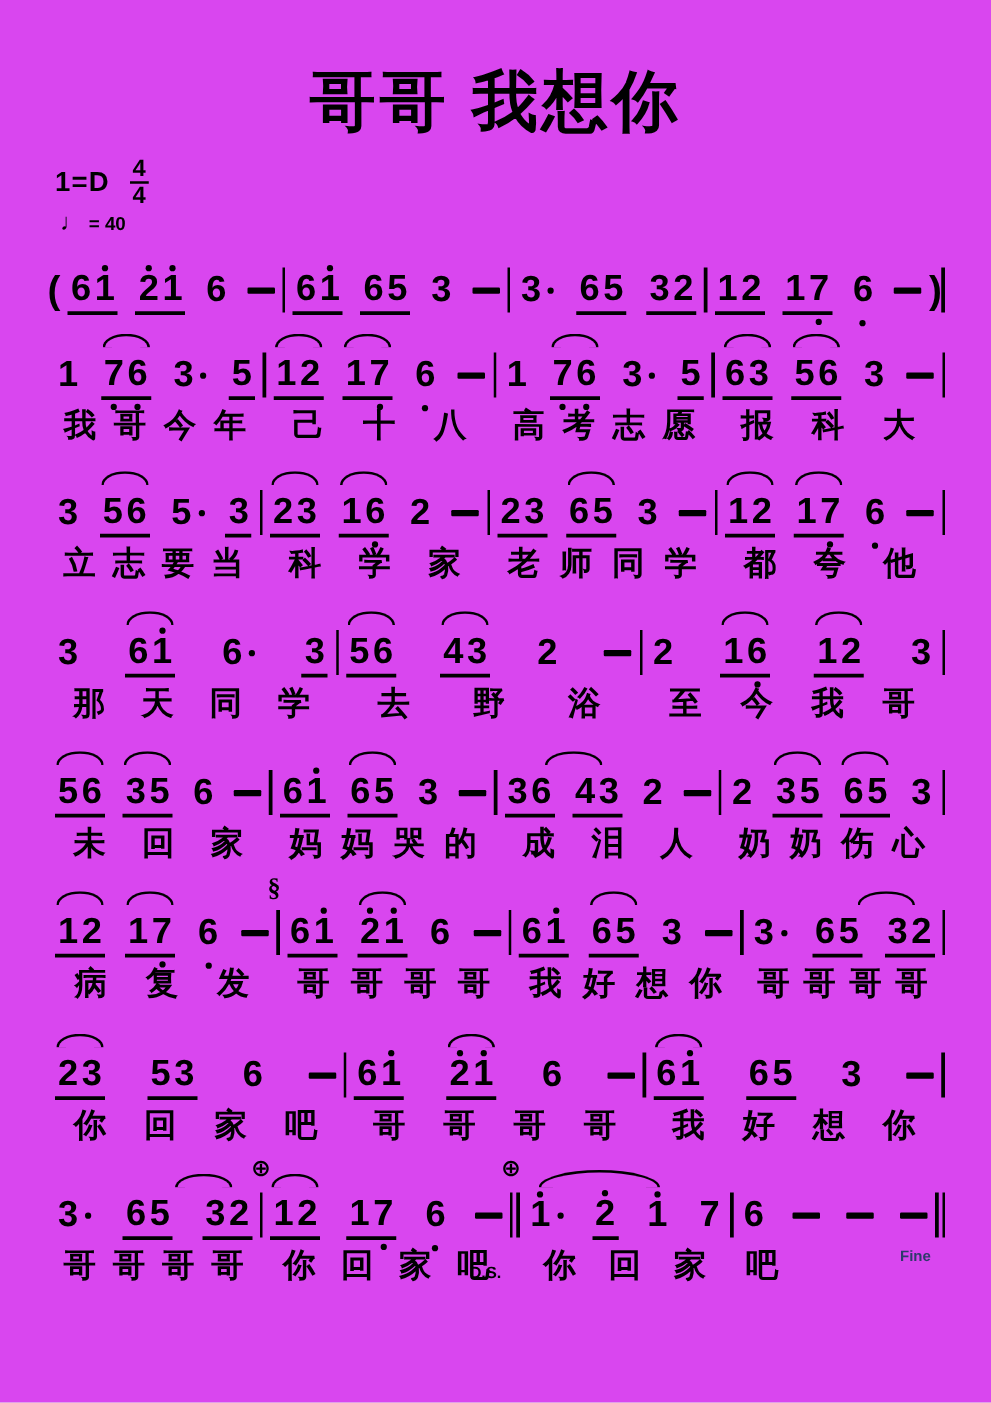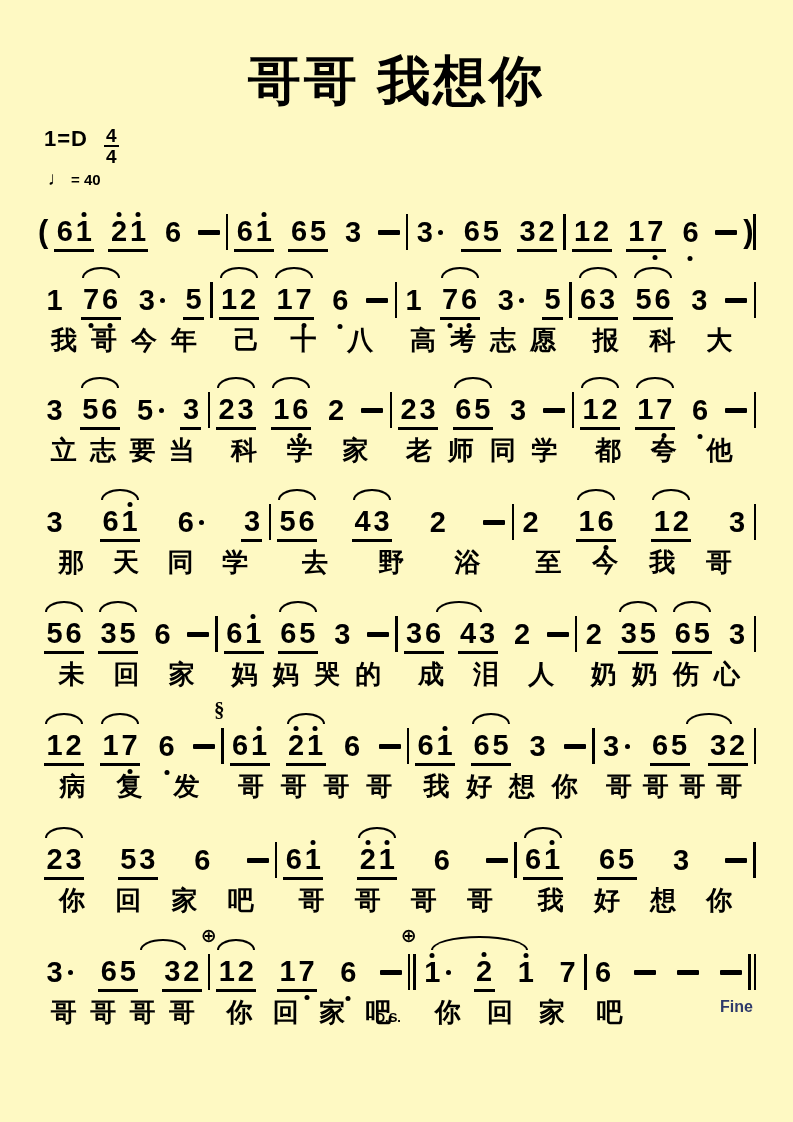--- a/index.html
+++ b/index.html
@@ -1,21 +1,21 @@
 <!DOCTYPE html>
 <html><head>
 <meta charset="utf-8">
 <style>
   html,body{margin:0;padding:0;background:#e8e8e8;}
-  .page{position:relative;width:793px;height:1122px;background:#fef9c3;margin:0 auto;
+  .page{position:relative;width:793px;height:1122px;background:#d946ef;margin:0 auto;
         font-family:"Liberation Sans","DejaVu Sans",sans-serif;color:#000;overflow:hidden;}
   
   .title{position:absolute;top:46px;left:0;width:100%;text-align:center;
          font-size:53px;font-weight:bold;letter-spacing:3px;}
-  .keyrow{position:absolute;top:126px;left:44px;display:flex;align-items:flex-start;gap:16px;}
+  .keyrow{position:absolute;top:126px;left:44px;display:flex;align-items:center;gap:16px;}
   .keysig{font-size:22px;font-weight:bold;letter-spacing:1px;}
   .timesig{display:inline-flex;flex-direction:column;align-items:center;font-weight:bold;
            font-size:19px;line-height:1.0;}
   .timesig .tnum{padding:0 2px;}
   .timesig .tnum:first-child{border-bottom:2px solid #000;}
   .tempo{position:absolute;top:168px;left:48px;font-size:15px;font-weight:bold;display:flex;align-items:center;gap:4px;}
   .tempo .qnote{font-size:19px;}
   .credits{position:absolute;top:119px;right:34px;text-align:right;font-size:20px;
            font-weight:bold;line-height:31px;}
   
@@ -41,21 +41,21 @@
   .slb::before{left:-55%;width:105%;}
   .slw::before{left:30%;width:300%;height:12px;top:-18px;}
   .dash{width:22px;height:5px;background:#000;border-radius:1px;}
   .barwrap{position:relative;padding-top:22px;}
   .barin{display:flex;gap:3px;}
   .bar{width:2.5px;height:36px;background:#000;display:inline-block;}
   .mark{position:absolute;top:-6px;left:-7px;font-size:19px;font-weight:bold;line-height:1;}
   .mark.segno{font-size:21px;font-family:"Liberation Serif","DejaVu Serif",serif;}
   .paren{padding-top:22px;font-size:31px;line-height:36px;font-weight:bold;}
   .ds{position:absolute;left:-46px;bottom:2px;font-size:13px;font-weight:bold;}
-  .fine{position:absolute;top:998px;left:720px;font-size:16px;font-weight:bold;color:#2e3a6b;}
+  .fine{position:absolute;top:998px;left:720px;font-size:12px;font-weight:bold;color:#2e3a6b;}
 </style>
 </head>
 <body>
 
 <div class="page">
   <div class="title">哥哥 我想你</div>
 
   <div class="keyrow">
     <span class="keysig">1=D</span>
     <span class="timesig">

